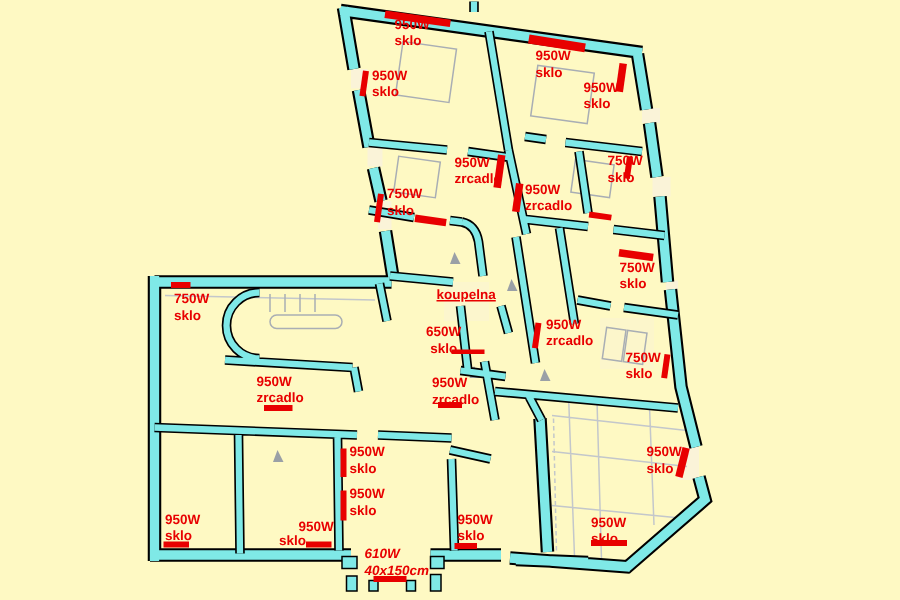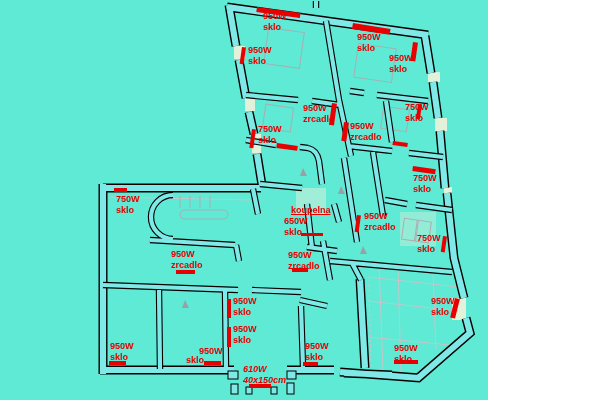--- a/index.html
+++ b/index.html
@@ -1,16 +1,16 @@
 <!DOCTYPE html>
 <html style="--red: #E80000;"><head>
 <meta charset="utf-8">
 <style>
   html,body{margin:0;padding:0;background:#fff;}
-  #stage{position:relative;width:488px;height:400px;overflow:hidden;background:#5eead4;
+  #stage{position:relative;width:600px;height:400px;overflow:hidden;background:#fef9c3;
          font-family:"Liberation Sans",sans-serif;}
   #plan-svg{position:absolute;left:0;top:0;}
   .plabel{position:absolute;color:var(--red,#e80000);font:bold 9px/11px "Liberation Sans",sans-serif;
           white-space:nowrap;transform-origin:left top;letter-spacing:0;}
   .pmarker{position:absolute;background:var(--red,#e80000);transform-origin:left top;}
 </style>
 </head>
 <body>
 
 <div id="stage">
@@ -197,24 +197,24 @@
         <div>sklo</div>
       </div>
       <div class="plabel" style="left: 417px; top: 233px;">
         <div>750W</div>
         <div>sklo</div>
       </div>
       <div class="plabel" style="left: 364px; top: 211px;">
         <div>950W</div>
         <div>zrcadlo</div>
       </div>
-      <div class="plabel" style="left: 291px; top: 205px; text-decoration: underline;">
+      <div class="plabel" style="left: 291px; top: 191px; text-decoration: underline;">
         <div>koupelna</div>
       </div>
-      <div class="plabel" style="left: 284px; top: 216px;">
+      <div class="plabel" style="left: 284px; top: 216px; text-align: center;">
         <div>650W</div>
         <div>sklo</div>
       </div>
       <div class="plabel" style="left: 288px; top: 250px;">
         <div>950W</div>
         <div>zrcadlo</div>
       </div>
       <div class="plabel" style="left: 116px; top: 194px;">
         <div>750W</div>
         <div>sklo</div>

